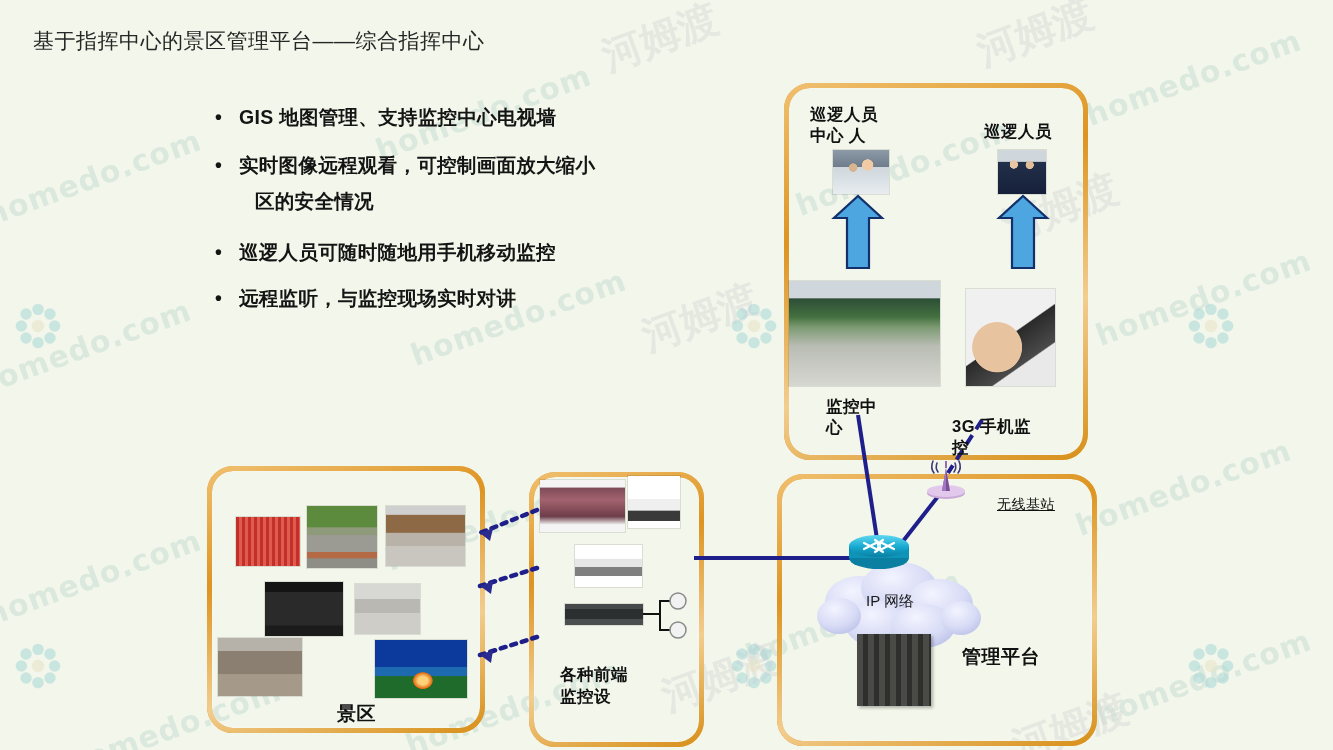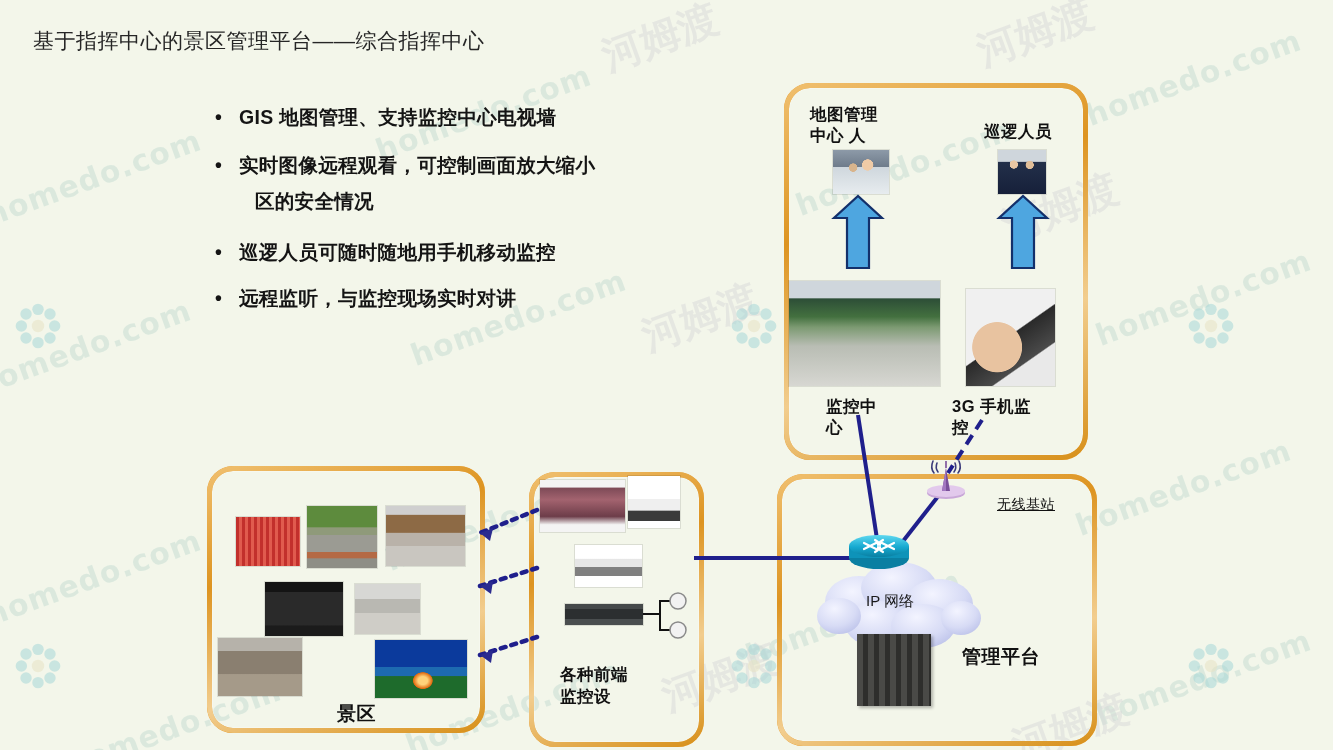--- a/index.html
+++ b/index.html
@@ -266,31 +266,31 @@
   <line x1="943" y1="490" x2="893" y2="554" stroke="#1f1f8c" stroke-width="4"></line>
 
   <line x1="982" y1="420" x2="948" y2="473" stroke="#1f1f8c" stroke-width="4" stroke-dasharray="11,7"></line>
 </svg>
 
 <div class="panel" id="panel-monitor"></div>
 <div class="panel" id="panel-network"></div>
 <div class="panel" id="panel-scenic"></div>
 <div class="panel" id="panel-devices"></div>
 
-<div class="plabel" style="left:810px;top:104px;width:80px;">地图管理 中心 人</div>
+<div class="plabel" style="left:810px;top:104px;width:80px;">巡逻人员 中心 人</div>
 <div class="plabel" style="left:984px;top:121px;width:70px;">巡逻人员</div>
 
 <div class="photo photo-frame ph-person-a" style="left:833px;top:150px;width:56px;height:44px;"></div>
 <div class="photo photo-frame ph-person-b" style="left:998px;top:150px;width:48px;height:44px;"></div>
 
 <div class="photo photo-frame ph-control-room" style="left:789px;top:281px;width:151px;height:105px;"></div>
 <div class="photo photo-frame ph-phone" style="left:966px;top:289px;width:89px;height:97px;"></div>
 
 <div class="plabel" style="left:826px;top:396px;width:66px;">监控中心</div>
-<div class="plabel" style="left:952px;top:396px;width:88px;">3G 手机监控</div>
+<div class="plabel" style="left:952px;top:416px;width:88px;">3G 手机监控</div>
 
 <div class="photo photo-frame ph-crowd" style="left:236px;top:517px;width:64px;height:49px;"></div>
 <div class="photo photo-frame ph-road" style="left:307px;top:506px;width:70px;height:62px;"></div>
 <div class="photo photo-frame ph-hall" style="left:386px;top:506px;width:79px;height:60px;"></div>
 <div class="photo photo-frame ph-parking" style="left:265px;top:582px;width:78px;height:54px;"></div>
 <div class="photo photo-frame ph-gate" style="left:355px;top:584px;width:65px;height:50px;"></div>
 <div class="photo photo-frame ph-ruins" style="left:218px;top:638px;width:84px;height:58px;"></div>
 <div class="photo photo-frame ph-fire" style="left:375px;top:640px;width:92px;height:58px;"></div>
 <div class="plabel big" style="left:337px;top:702px;">景区</div>
 

